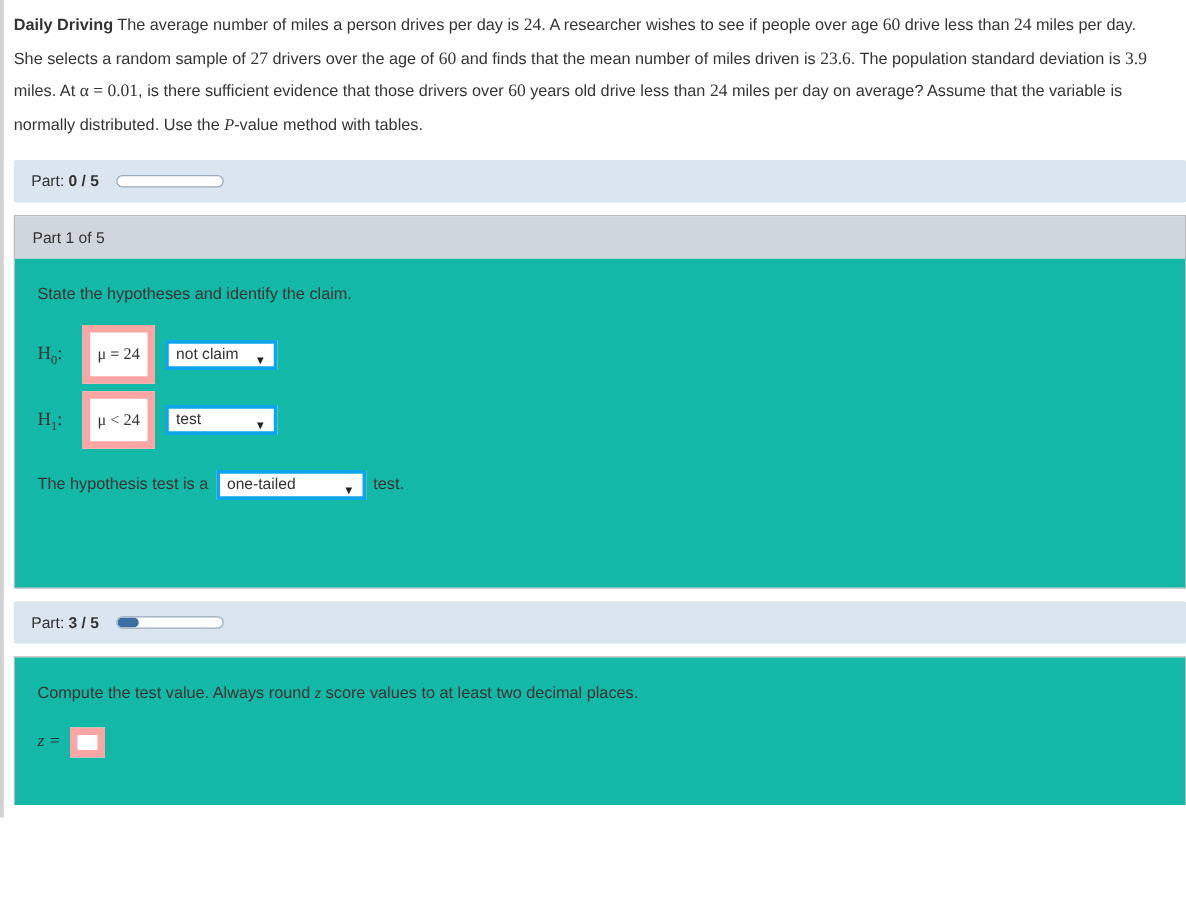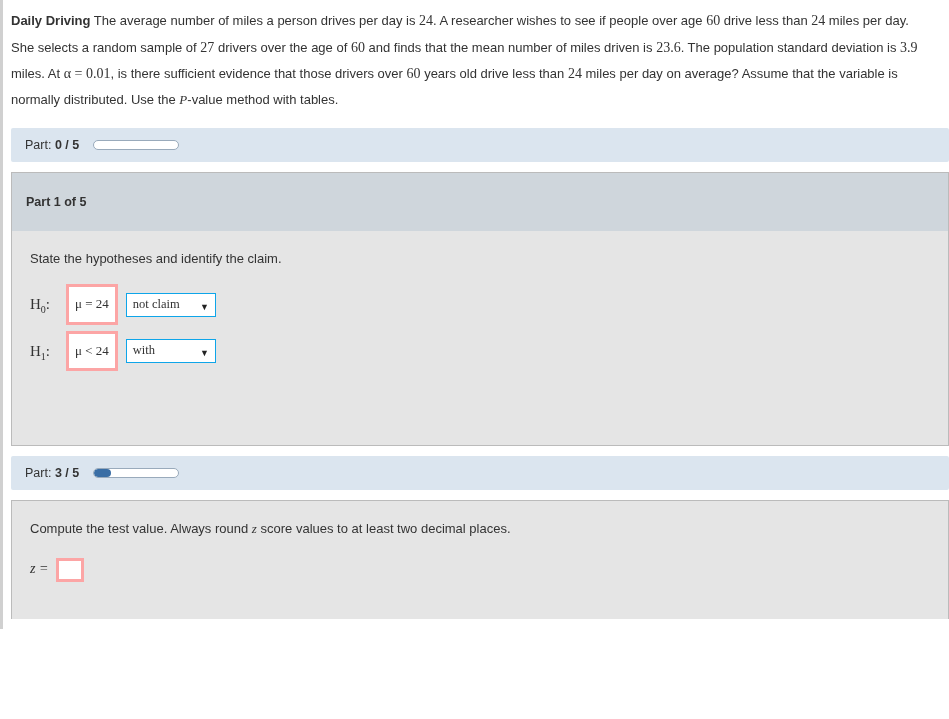--- a/index.html
+++ b/index.html
@@ -39,53 +39,51 @@
   .pbar .fill {
     position: absolute; left: 0; top: 0; bottom: 0;
     background: #3a6ea5; border-radius: 5px;
   }
   .panel {
     border: 1px solid #bbb;
     margin-bottom: 10px;
   }
   .panel-head {
     background: #cfd6dc;
-    padding: 22px 14px;
+    padding: 10px 14px;
     font-size: 12.5px;
-    font-weight: bold;
   }
   .panel-body {
-    background: #e5e5e5;
+    background: #14b8a6;
     padding: 18px 18px 28px 18px;
     line-height: 2.2;
   }
   .instr { margin-bottom: 14px; line-height:1.6; }
   .hyp-row { display: flex; align-items: center; gap: 8px; margin-bottom: 6px; }
   .hyp-label { font-family: Georgia, serif; font-size: 15px; min-width: 28px; }
   .hyp-label sub { font-size: 10px; vertical-align: sub; }
   .box {
-    border: 3px solid #fca5a5;
+    border: 6px solid #fca5a5;
     padding: 3px 6px;
     font-family: Georgia, serif;
     font-size: 13px;
     background: #fff;
     min-height: 22px;
     display: inline-flex; align-items: center;
   }
   .box.small { width: 28px; height: 24px; }
   .sel {
-    border: 1px solid #0ea5e9;
+    border: 3px solid #0ea5e9;
     padding: 3px 22px 3px 6px;
     background: #fff;
     font-size: 12.5px;
     position: relative;
     min-width: 90px;
     display: inline-flex; align-items: center;
     height: 24px;
-    font-family: Liberation Serif, serif;
   }
   .sel::after {
     content: "▼"; position: absolute; right: 6px; top: 4px;
     font-size: 9px; color: #222;
   }
   .sentence { margin-top: 14px; display: flex; align-items: center; gap: 6px; flex-wrap: wrap; }
 </style>
 </head>
 <body>
 
@@ -107,23 +105,28 @@
 
     <div class="hyp-row">
       <span class="hyp-label"><span>H</span><sub>0</sub><span>:</span></span>
       <span class="box">μ = 24</span>
       <span class="sel">not claim</span>
     </div>
 
     <div class="hyp-row">
       <span class="hyp-label"><span>H</span><sub>1</sub><span>:</span></span>
       <span class="box">μ &lt; 24</span>
-      <span class="sel">with</span>
+      <span class="sel">test</span>
     </div>
 
+    <div class="sentence">
+      <span>The hypothesis test is a</span>
+      <span class="sel" style="min-width:120px">one-tailed</span>
+      <span>test.</span>
+    </div>
     <div style="height:40px"></div>
   </div>
 </div>
 
 <div class="part-progress">
   <span class="lbl"><span>Part: </span><b>3 / 5</b></span>
   <span class="pbar">
       <span class="fill" style="width:20%"></span>
     </span>
 </div>

